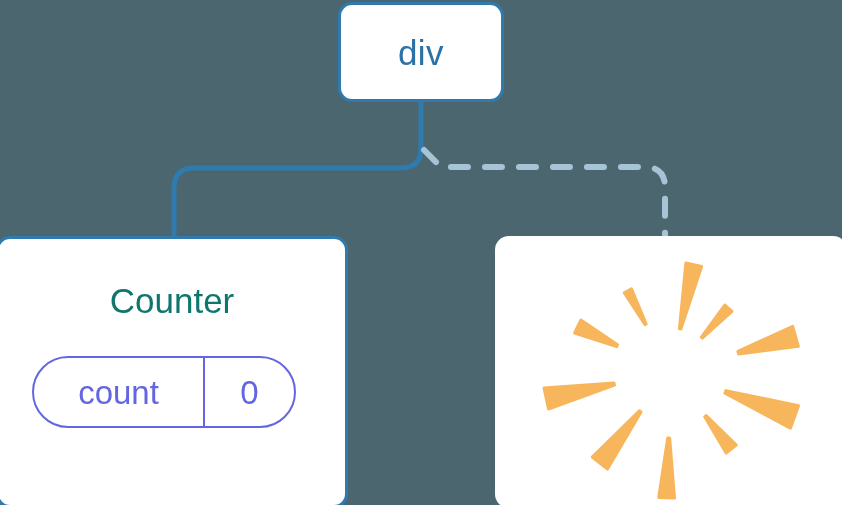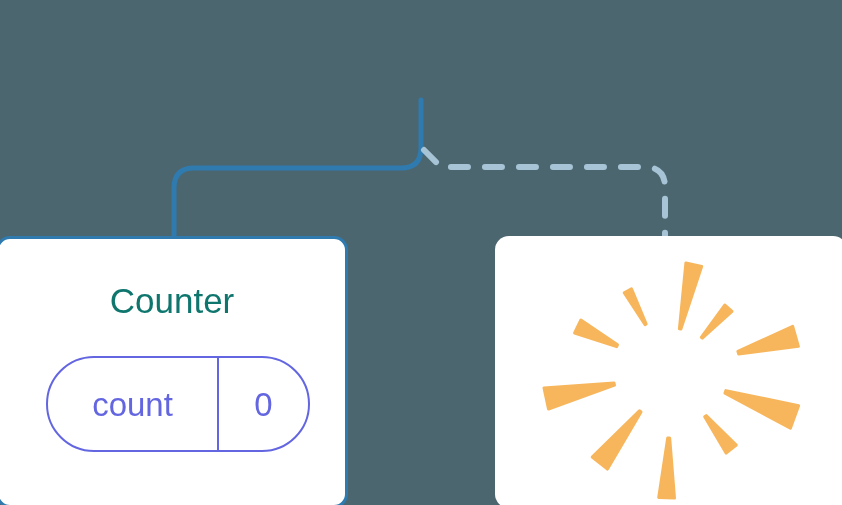--- a/index.html
+++ b/index.html
@@ -73,24 +73,24 @@
     top: 44px;
     text-align: center;
     font-size: 35px;
     color: #0f766e;
     line-height: 1;
   }
 
   
   .state-pill {
     position: absolute;
-    left: 47px;
+    left: 33px;
     top: 117px;
     width: 264px;
-    height: 96px;
+    height: 72px;
     border: 2px solid #6366e0;
     border-radius: 48px;
     box-sizing: border-box;
     display: flex;
     align-items: stretch;
     overflow: hidden;
   }
   .state-pill .pill-key {
     flex: 0 0 171px;
     display: flex;
@@ -134,20 +134,23 @@
 
 <div id="stage">
 
   <svg id="connectors" viewBox="0 0 842 505" width="842" height="505" xmlns="http://www.w3.org/2000/svg">
 
     <path d="M 421 100 L 421 148 Q 421 168 401 168 L 194 168 Q 174 168 174 188 L 174 238" fill="none" stroke="#2f7bb0" stroke-width="5" stroke-linecap="round" stroke-linejoin="round"></path>
 
     <path d="M 424 150 L 441 167 L 645 167 Q 665 167 665 187 L 665 238" fill="none" stroke="#a6c4d6" stroke-width="6" stroke-linecap="round" stroke-linejoin="round" stroke-dasharray="17 17"></path>
   </svg>
 
+  <div class="node bordered" id="node-div">
+    <span class="node-label">div</span>
+  </div>
 
   <div class="node bordered" id="node-counter">
     <span class="node-label">Counter</span>
 
     <div class="state-pill">
       <span class="pill-key">count</span>
       <span class="pill-value">0</span>
     </div>
   </div>
 

